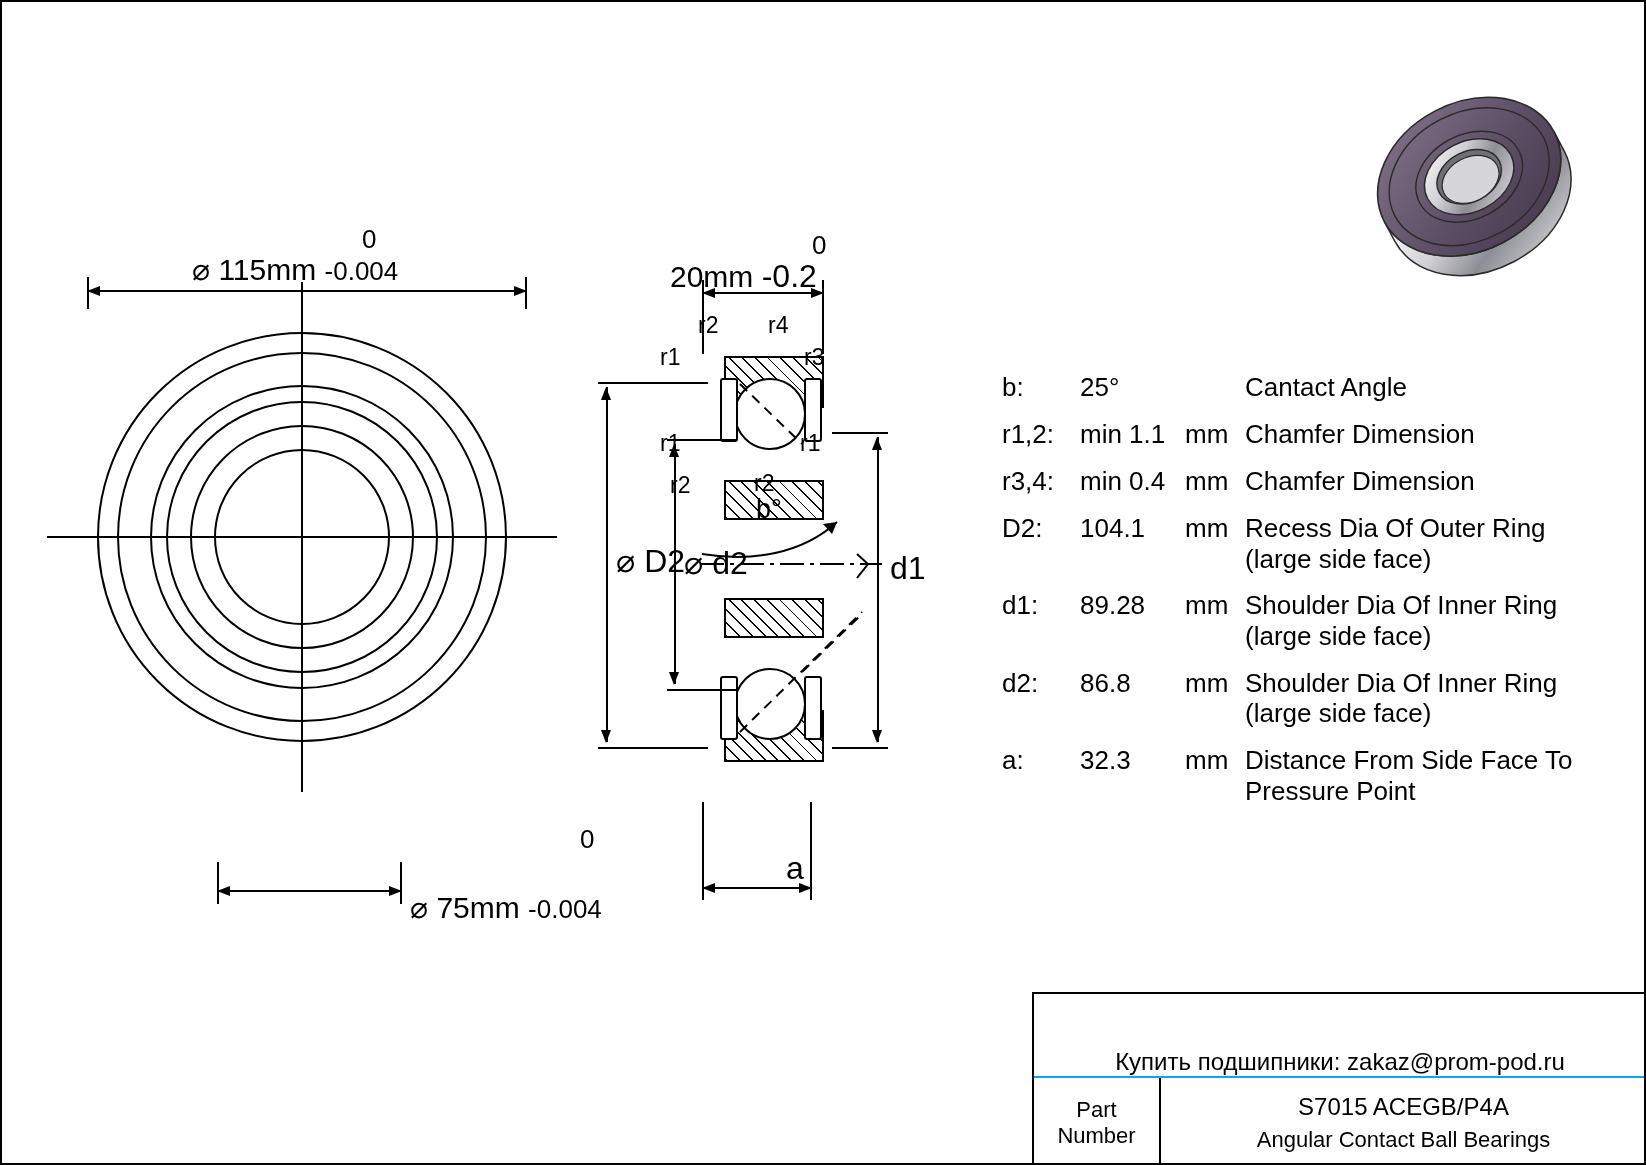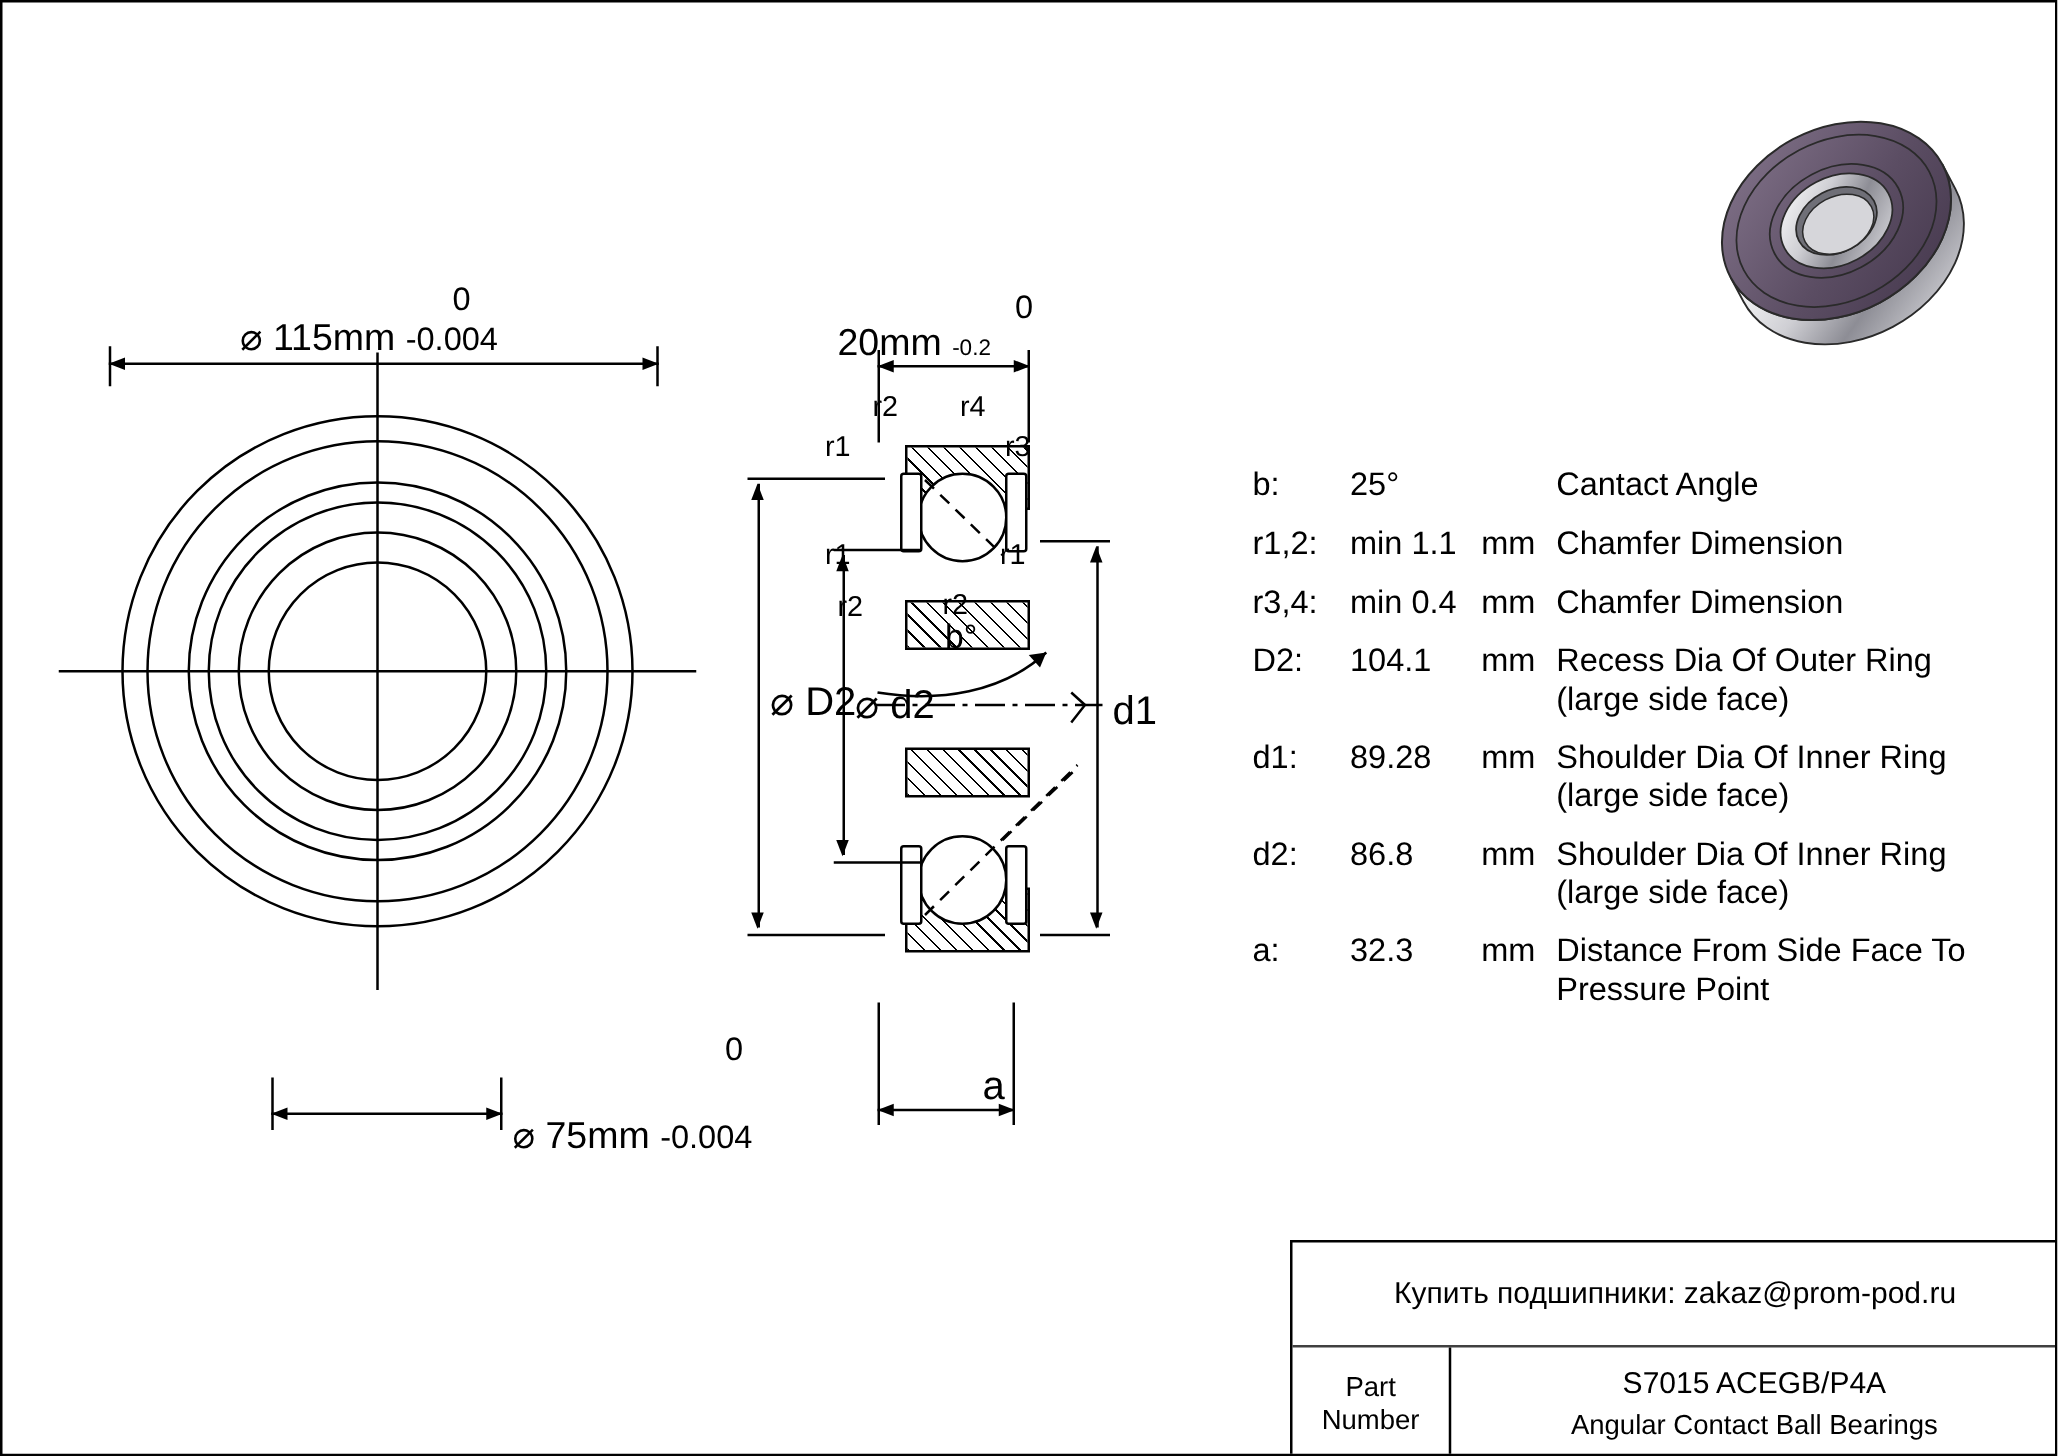--- a/index.html
+++ b/index.html
@@ -38,21 +38,21 @@
   
   #specs { position:absolute; left:1000px; top:370px; width:620px; }
   .specrow { display:flex; align-items:flex-start; margin-bottom:16px; }
   .sk { width:78px; font-size:26px; }
   .sv { width:105px; font-size:26px; text-align:left; }
   .su { width:60px; font-size:26px; }
   .sd { font-size:26px; line-height:1.18; }
 
   
   #title { position:absolute; left:1030px; top:990px; width:614px; height:173px; border-left:2px solid #000; border-top:2px solid #000; box-sizing:border-box; }
-  #titlerow1 { height:82px; display:flex; align-items:center; justify-content:center; border-bottom:2px solid #404040; }
+  #titlerow1 { height:82px; display:flex; align-items:flex-end; justify-content:center; border-bottom:2px solid #0ea5e9; }
   #titlerow1 span { font-size:24px; }
   #titlerow2 { height:89px; display:flex; }
   #partcell { width:125px; border-right:2px solid #000; display:flex; flex-direction:column; align-items:center; justify-content:center; font-size:22px; }
   #pncell { flex:1; display:flex; flex-direction:column; align-items:center; justify-content:center; }
   #pncell .pn { font-size:24px; }
   #pncell .pd { font-size:22px; margin-top:6px; }
 
   
   #render3d { position:absolute; left:1320px; top:45px; width:300px; height:270px; }
 </style>
@@ -137,21 +137,21 @@
   </div>
 
   <div class="dimline" style="left:700px; top:290px; width:122px;"></div>
   <div class="arrowL" style="left:700px; top:286px;"></div>
   <div class="arrowR" style="left:809px; top:286px;"></div>
   <div class="ext" style="left:700px; top:278px; height:74px;"></div>
   <div class="ext" style="left:820px; top:278px; height:74px;"></div>
   <div class="tol" style="left:810px; top:228px;">0</div>
   <div class="dimtext" style="left:668px; top:256px;">
     <span>20mm</span>
-    <span style="font-size:18px;">-0.2</span>
+    <span style="font-size:32px;">-0.2</span>
   </div>
 
   <div class="dimvert" style="left:604px; top:385px; height:355px;"></div>
   <div class="arrowU" style="left:599px; top:385px;"></div>
   <div class="arrowD" style="left:599px; top:728px;"></div>
   <div class="exth" style="left:596px; top:380px; width:110px;"></div>
   <div class="exth" style="left:596px; top:745px; width:110px;"></div>
   <div class="dimtext" style="left:614px; top:540px; font-size:32px;">⌀ D2</div>
 
   <div class="dimvert" style="left:672px; top:442px; height:240px;"></div>

